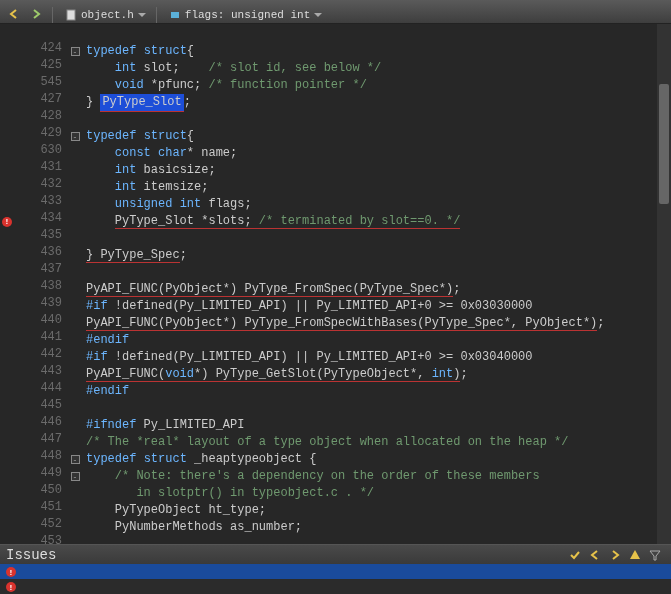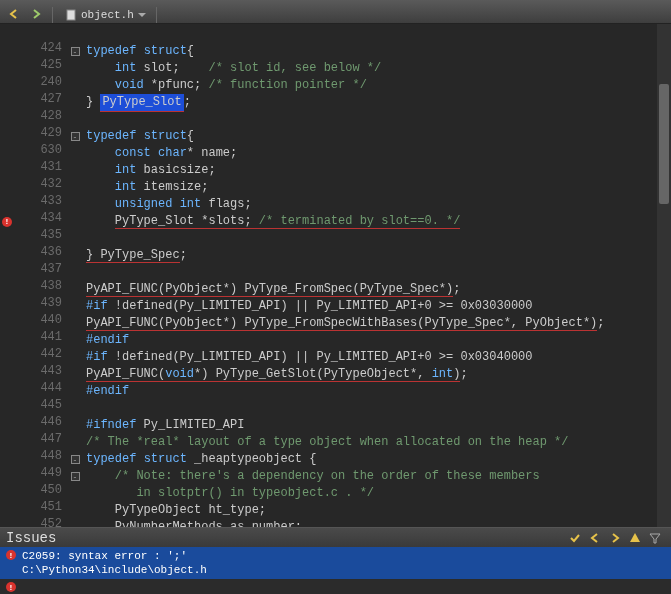--- a/index.html
+++ b/index.html
@@ -53,20 +53,26 @@
       </svg>
     </div>
   <div class="tb-sep"></div>
   <div class="tb-tab dd">
     <svg class="icon-svg" width="12" height="12" style="margin-right:4px">
         <rect x="2" y="1" width="8" height="10" fill="#ddd" stroke="#888"></rect>
       </svg>
     <span>object.h</span>
   </div>
   <div class="tb-sep"></div>
+  <div class="tb-tab dd">
+    <svg class="icon-svg" width="12" height="12" style="margin-right:4px">
+        <rect x="2" y="3" width="8" height="6" fill="#5bb0d8"></rect>
+      </svg>
+    <span>flags: unsigned int</span>
+  </div>
 </div>
 
 <div class="editor">
   <div class="err-col" id="errcol">
       <div class="ec"></div>
       <div class="ec"></div>
       <div class="ec"></div>
       <div class="ec"></div>
       <div class="ec"></div>
       <div class="ec"></div>
@@ -93,21 +99,21 @@
       <div class="ec"></div>
       <div class="ec"></div>
       <div class="ec"></div>
       <div class="ec"></div>
       <div class="ec"></div>
       <div class="ec"></div>
     </div>
   <div class="gutter" id="gutter">
       <div class="ln">424</div>
       <div class="ln">425</div>
-      <div class="ln">240</div>
+      <div class="ln">545</div>
       <div class="ln">427</div>
       <div class="ln">428</div>
       <div class="ln">429</div>
       <div class="ln">630</div>
       <div class="ln">431</div>
       <div class="ln">432</div>
       <div class="ln">433</div>
       <div class="ln">434</div>
       <div class="ln">435</div>
       <div class="ln">436</div>
@@ -200,18 +206,17 @@
   <div class="ibtn">
       <svg width="12" height="12">
         <path d="M1 2 L11 2 L7 7 L7 11 L5 11 L5 7 Z" stroke="#aaa" fill="none"></path>
       </svg>
     </div>
 </div>
 
 <div class="issues" id="issues">
     <div class="issue sel">
       <div class="err-dot">!</div>
-      <div class="txt">C2059: syntax error : ';'<br>C:\Python34\include\object.h</div>
     </div>
     <div class="issue">
       <div class="err-dot">!</div>
     </div>
   </div>
 
 </body></html>

